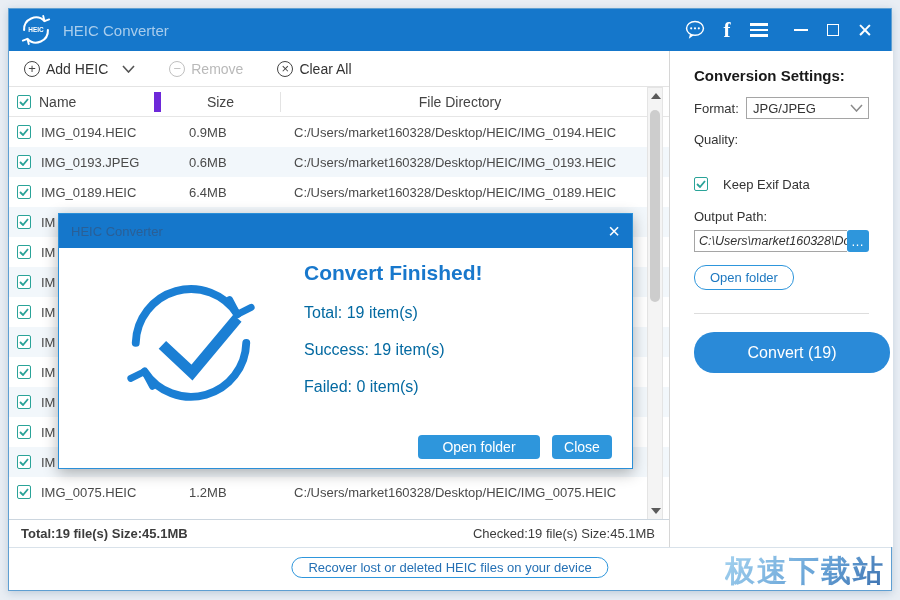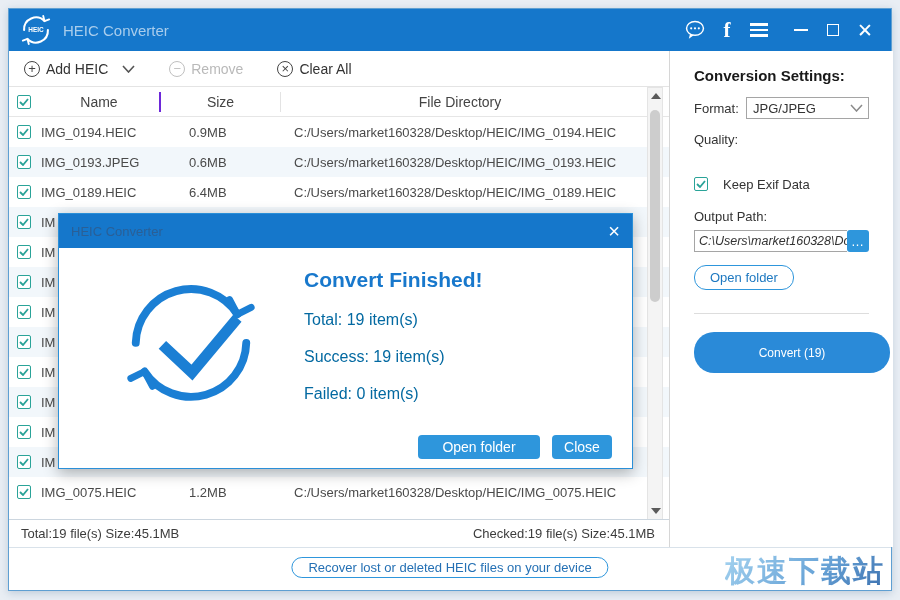--- a/index.html
+++ b/index.html
@@ -31,21 +31,21 @@
   .tool-item { display:flex; align-items:center; gap:6px; font-size:14px; color:#333; margin-right:34px; }
   .tool-item.disabled { color:#b9b9b9; }
   .circ { width:16px; height:16px; border-radius:50%; border:1.4px solid #444; display:flex;
           align-items:center; justify-content:center; font-size:13px; line-height:1; color:#444; }
   .disabled .circ { border-color:#c0c0c0; color:#c0c0c0; }
   .dd-caret { margin-left:8px; }
 
   .thead { height:30px; display:flex; align-items:center; border-bottom:1px solid #e6e6e6;
            font-size:14px; color:#444; position:relative; }
   .col-check { width:30px; display:flex; justify-content:center; }
-  .col-name-h { width:122px; text-align:center; border-right:2px solid #6d28d9; height:20px; line-height:20px; }
+  .col-name-h { width:122px; text-align:left; border-right:7px solid #6d28d9; height:20px; line-height:20px; }
   .col-size-h { width:120px; text-align:center; border-right:1px solid #e3e3e3; height:20px; line-height:20px; }
   .col-dir-h  { flex:1; text-align:center; margin-right:30px; }
 
   .row { height:30px; display:flex; align-items:center; font-size:13px; color:#4a4a4a; }
   .row.alt { background:#f2f7fb; }
   .cell-name { width:150px; padding-left:2px; white-space:nowrap; overflow:hidden; }
   .cell-size { width:105px; white-space:nowrap; }
   .cell-dir  { flex:1; white-space:nowrap; overflow:hidden; }
 
   .checkbox { width:14px; height:14px; background:#fff; border:1px solid #2aa398; border-radius:2px;
@@ -55,21 +55,21 @@
   .vscroll { position:absolute; right:6px; top:36px; width:16px; height:433px; background:#f4f4f4;
              border:1px solid #e4e4e4; }
   .arr-up, .arr-dn { position:absolute; left:3px; width:0; height:0;
                      border-left:5px solid transparent; border-right:5px solid transparent; }
   .arr-up { top:5px; border-bottom:6px solid #5a5a5a; }
   .arr-dn { bottom:5px; border-top:6px solid #5a5a5a; }
   .thumb { position:absolute; left:2px; top:22px; width:10px; height:192px; background:#cdcdcd; border-radius:5px; }
 
   .statusbar { position:absolute; left:0; right:0; bottom:43px; height:28px; border-top:1px solid #ccd6df;
                font-size:13px; color:#3c3c3c; display:flex; align-items:center; background:#fff; }
-  .status-left { margin-left:12px; }
+  .status-left { margin-left:12px;font-weight:bold; }
   .status-right { position:absolute; right:14px; }
 
   
   .sidebar { position:absolute; left:660px; top:42px; width:224px; bottom:43px; background:#fff;
              border-left:1px solid #d6d6d6; padding:0 24px; font-size:13px; color:#333; }
   .sb-heading { margin-top:16px; font-size:15px; font-weight:bold; color:#191919; }
   .sb-row { margin-top:13px; display:flex; align-items:center; }
   .sb-label { width:52px; flex:0 0 auto; }
   .sb-field { flex:1; height:22px; border:1px solid #a5a5a5; display:flex; align-items:center;
               padding:0 6px; color:#333; background:#fff; position:relative; }
@@ -79,41 +79,41 @@
   .out-label { margin-top:17px; }
   .path-row { margin-top:6px; display:flex; align-items:center; }
   .path-field { flex:1; height:22px; border:1px solid #a5a5a5; border-right:none; display:flex;
                 align-items:center; padding:0 4px; white-space:nowrap; overflow:hidden; font-size:12.5px;font-style:italic; }
   .browse-btn { width:22px; height:22px; background:#2e96dc; color:#fff; border-radius:3px;
                 display:flex; align-items:center; justify-content:center; font-size:13px; letter-spacing:1px; }
   .openfolder-btn { margin-top:13px; display:inline-block; border:1px solid #2e96dc; border-radius:12px;
                     color:#1d78c0; padding:4px 15px; font-size:13px; background:#fff; }
   .sb-divider { margin-top:23px; border-top:1px solid #ddd; }
   .convert-btn { margin-top:18px; width:196px; height:41px; background:#2a8ad8; border-radius:20px;
-                 color:#fff; font-size:12px; display:flex; align-items:center; justify-content:center; }
+                 color:#fff; font-size:16px; display:flex; align-items:center; justify-content:center; }
 
   
   .footer { position:absolute; left:0; right:0; bottom:0; height:43px; background:#fff;
             border-top:1px solid #d9e2ea; }
   .recover-btn { position:absolute; left:50%; transform:translateX(-50%); top:9px; height:21px;
                  border:1.5px solid #2e96dc; border-radius:13px; color:#2470b4; font-size:13px;
                  display:flex; align-items:center; padding:0 16px; background:#fff; white-space:nowrap; }
   .watermark { position:absolute; right:6px; top:3px; font-size:30px; font-weight:bold;
                background:linear-gradient(135deg,#a6d4f0 0%, #6aa5d8 55%, #3a6fae 100%);
                -webkit-background-clip:text; background-clip:text; color:transparent; letter-spacing:2px; }
 
   
   .modal { position:absolute; left:49px; top:204px; width:575px; height:256px; background:#fff;
            border:1px solid #2a8fd8; box-shadow:0 4px 14px rgba(0,0,0,.3); z-index:20; }
   .modal-header { height:34px; background:#1577cb; display:flex; align-items:center; padding:0 12px; }
   .modal-title { color:#2a5f96; font-size:13px; flex:1; }
   .modal-close { color:#fff; font-size:20px; line-height:1; }
   .modal-body { position:relative; height:188px; }
   .modal-icon { position:absolute; left:58px; top:14px; width:148px; height:148px; }
-  .modal-texts { position:absolute; left:245px; top:20px; }
+  .modal-texts { position:absolute; left:245px; top:13px; }
   .modal-heading { font-size:21px; font-weight:bold; color:#1878cc; }
   .modal-line { font-size:16px; color:#0369a1; margin-top:19px; }
   .modal-footer { position:absolute; bottom:9px; right:20px; display:flex; gap:12px; }
   .modal-btn { background:#2e96dc; color:#fff; border-radius:4px; height:24px; font-size:14px;
                display:flex; align-items:center; justify-content:center; }
   .modal-btn.wide { width:122px; }
   .modal-btn.narrow { width:60px; }
 </style>
 </head>
 <body>

